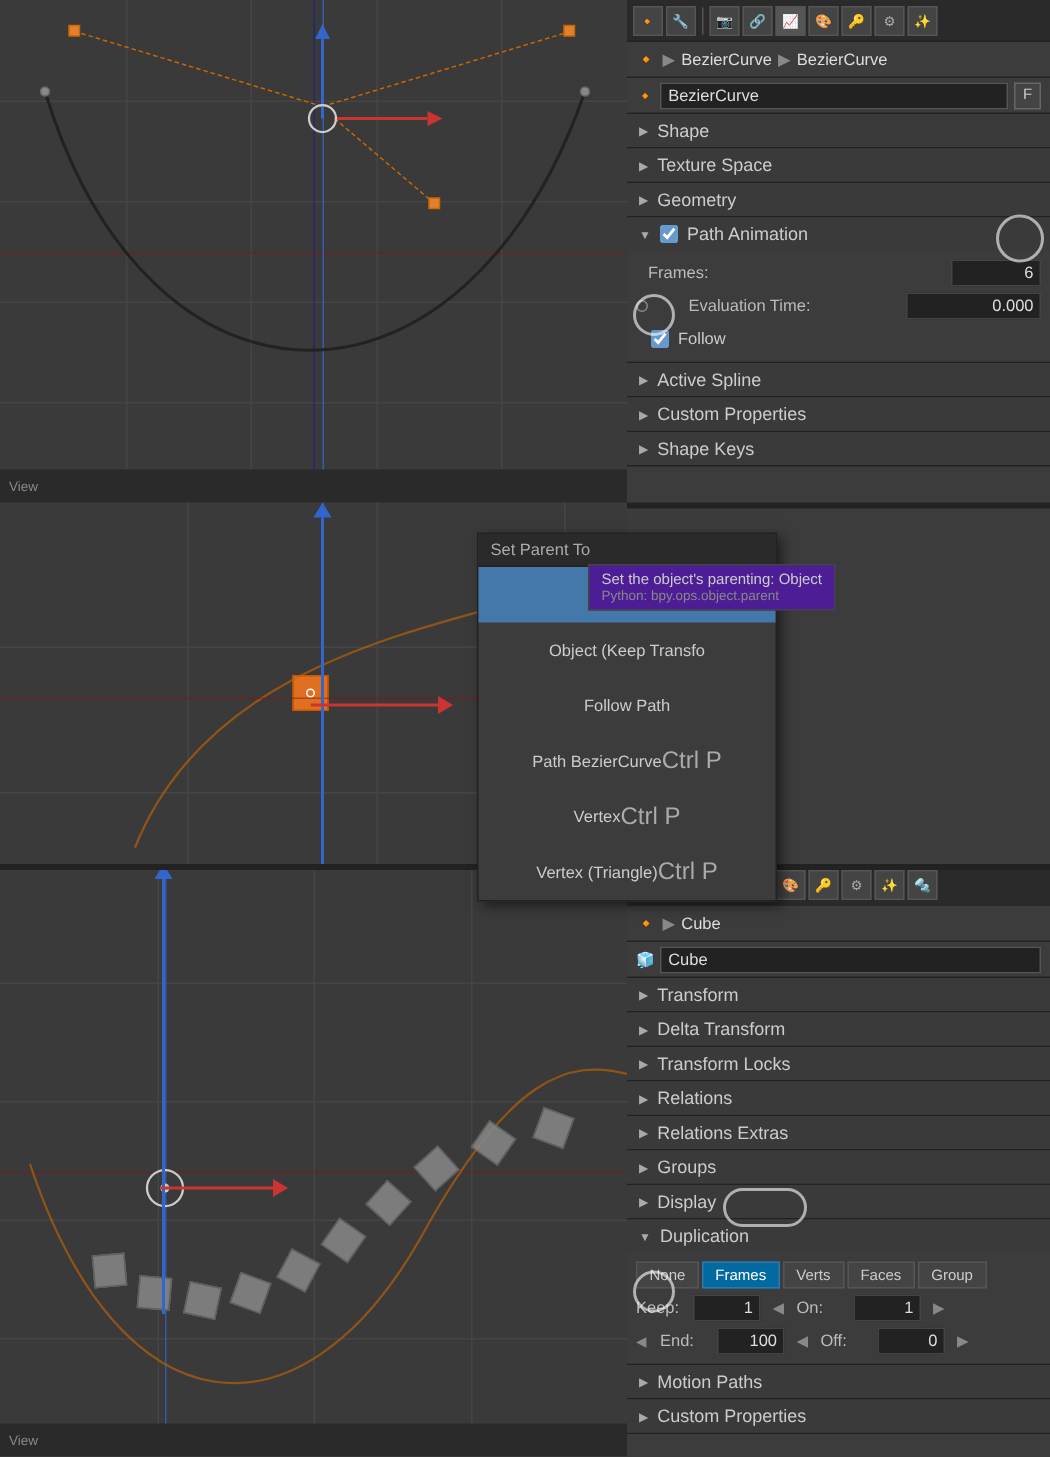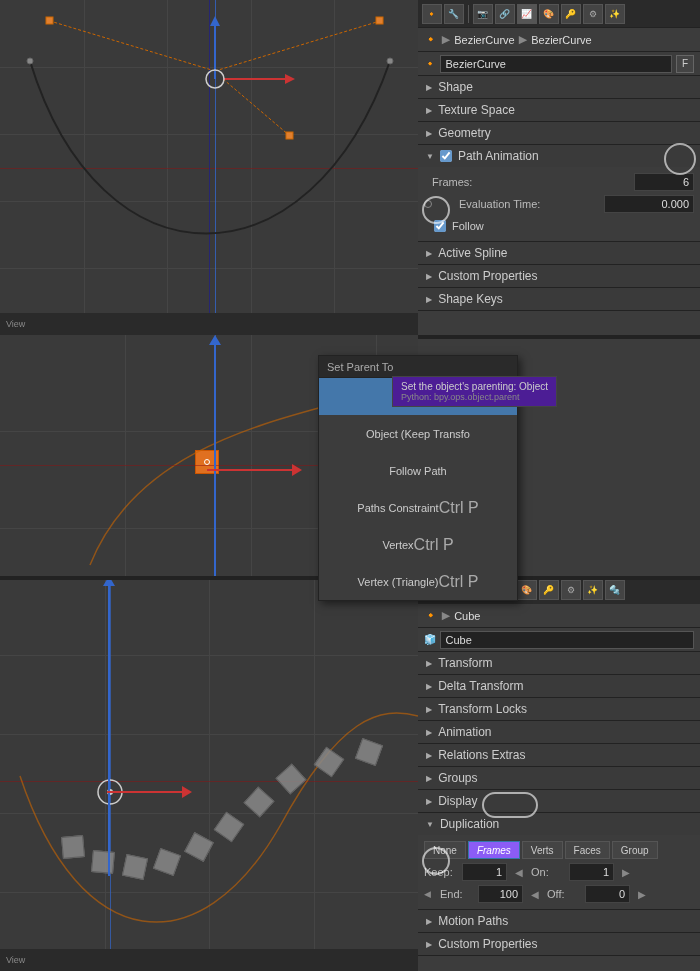--- a/index.html
+++ b/index.html
@@ -325,24 +325,23 @@
     .dup-btn {
       height: 18px;
       padding: 0 8px;
       background: #444;
       border: 1px solid #555;
       color: #ccc;
       font-size: 10px;
       cursor: pointer;
     }
     .dup-btn.active {
-      background: #8b5cf6;
+      background: #0369a1;
       border-color: #3377aa;
       color: #fff;
-      font-style: italic;
     }
     .se-label {
       width: 30px;
       font-size: 11px;
       color: #bbb;
     }
     .se-value {
       width: 45px;
       height: 18px;
       background: #222;
@@ -576,21 +575,21 @@
     <span class="shortcut"></span>
   </div>
   <div class="context-item">
     <span>Object (Keep Transfo</span>
     <span class="shortcut"></span>
   </div>
   <div class="context-item">
     <span>Follow Path</span>
   </div>
   <div class="context-item">
-    <span>Paths Constraint</span>
+    <span>Path BezierCurve</span>
     <span class="shortcut">Ctrl P</span>
   </div>
   <div class="context-item">
     <span>Vertex</span>
     <span class="shortcut">Ctrl P</span>
   </div>
   <div class="context-item">
     <span>Vertex (Triangle)</span>
     <span class="shortcut">Ctrl P</span>
   </div>
@@ -723,21 +722,21 @@
   <div class="section">
     <div class="section-header">
       <span class="section-triangle">▶</span>
       <span class="section-label">Transform Locks</span>
     </div>
   </div>
 
   <div class="section">
     <div class="section-header">
       <span class="section-triangle">▶</span>
-      <span class="section-label">Animation</span>
+      <span class="section-label">Relations</span>
     </div>
   </div>
 
   <div class="section">
     <div class="section-header">
       <span class="section-triangle">▶</span>
       <span class="section-label">Relations Extras</span>
     </div>
   </div>
 

